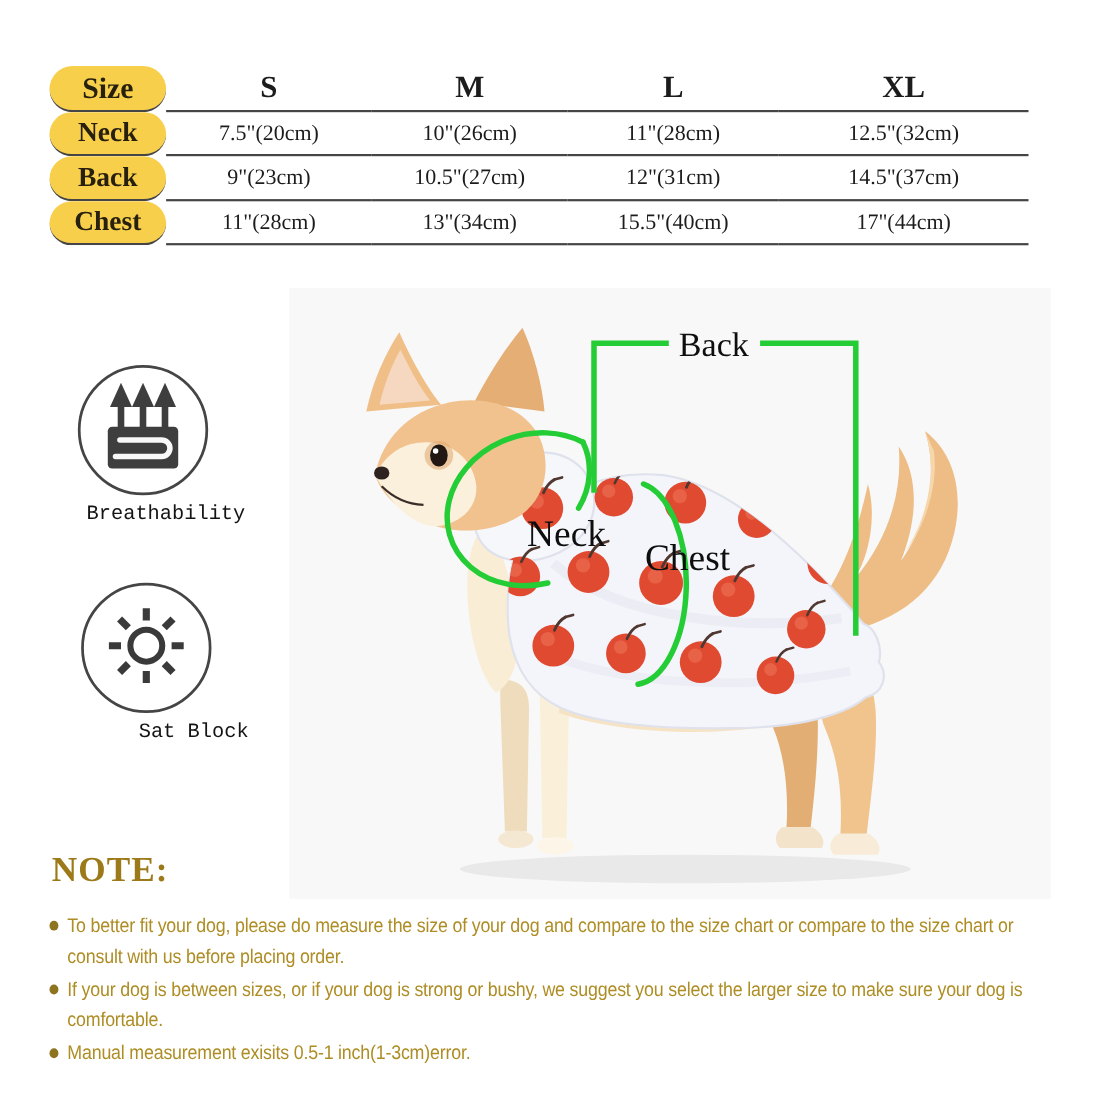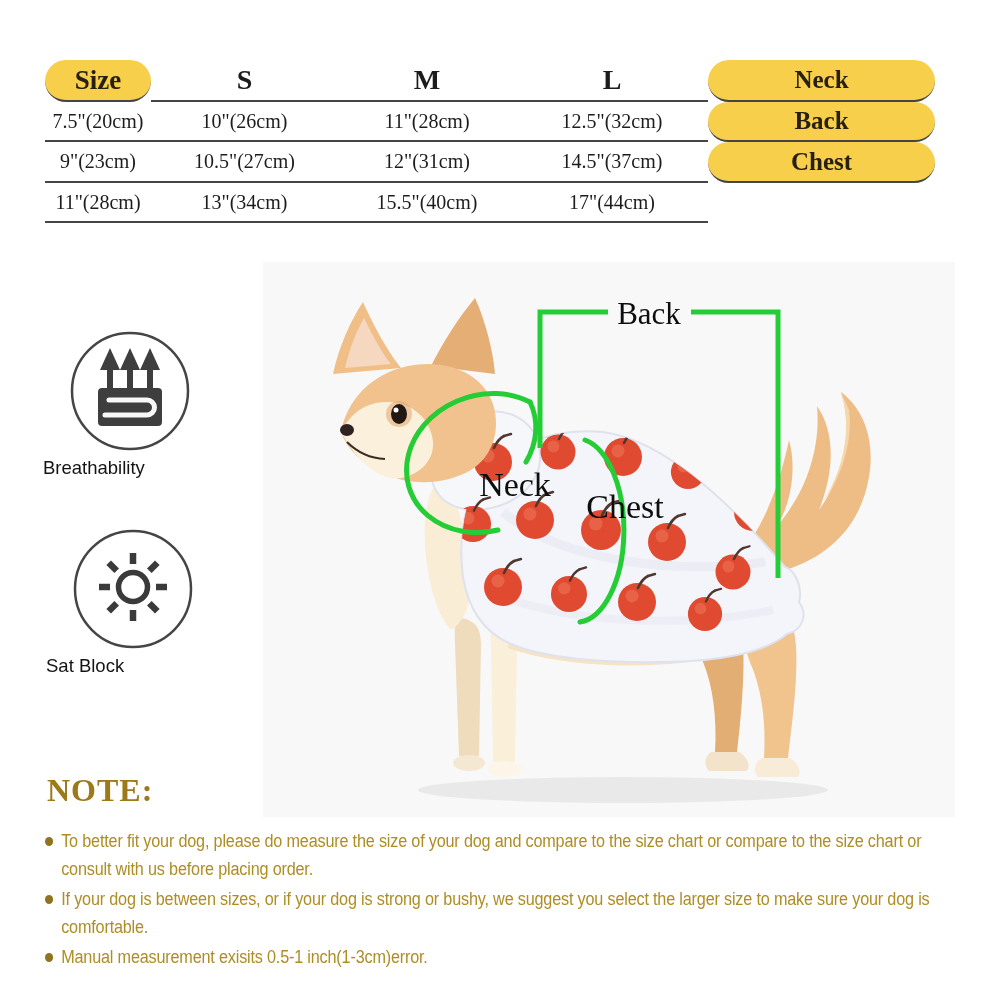--- a/index.html
+++ b/index.html
@@ -32,22 +32,22 @@
     background:#F8F8F8;
   }
   .photo-area svg { display:block; }
   .diagram-label {
     font-family:"Liberation Serif", serif; fill:#0e0e0e;
   }
 
   
   .feature { position:absolute; }
   .feature-label {
-    position:absolute; text-align:left; width:180px;
-    font-family:Liberation Sans, sans-serif; font-size:18.5px; color:#141414;
+    position:absolute; text-align:right; width:180px;
+    font-family:Liberation Mono, monospace; font-size:18.5px; color:#141414;
   }
   .breathability-badge { left:65px; top:328px; }
   .breathability-label { left:43px; top:457px; }
   .sunblock-badge { left:68px; top:526px; }
   .sunblock-label { left:46px; top:655px; }
 
   
   .note-heading {
     position:absolute; left:47px; top:772px;
     font-family:"Liberation Serif", serif; font-weight:bold;
@@ -68,20 +68,21 @@
 </head>
 <body>
 
 <div class="page">
 
   <div class="size-table">
     <div class="cell label corner">Size</div>
     <div class="cell colhead">S</div>
     <div class="cell colhead">M</div>
     <div class="cell colhead">L</div>
+    <div class="cell colhead">XL</div>
 
     <div class="cell label">Neck</div>
     <div class="cell value">7.5"(20cm)</div>
     <div class="cell value">10"(26cm)</div>
     <div class="cell value">11"(28cm)</div>
     <div class="cell value">12.5"(32cm)</div>
 
     <div class="cell label">Back</div>
     <div class="cell value">9"(23cm)</div>
     <div class="cell value">10.5"(27cm)</div>

